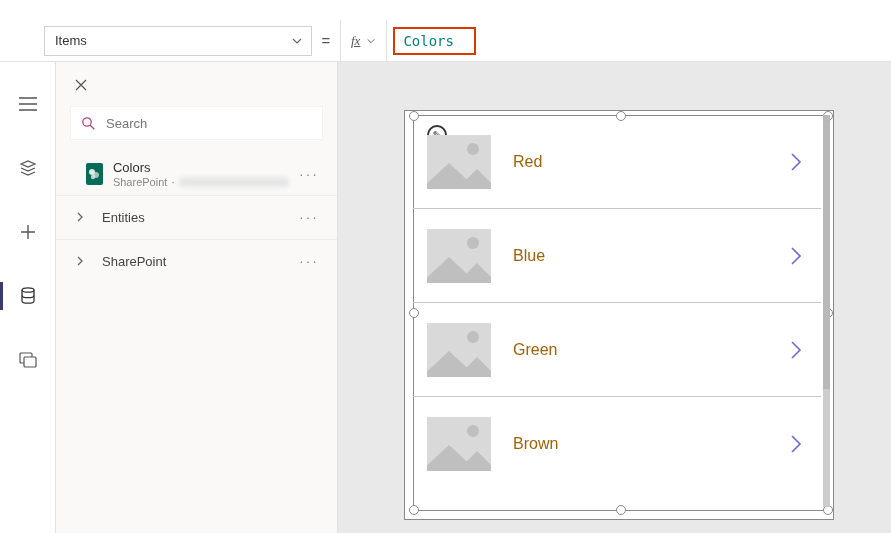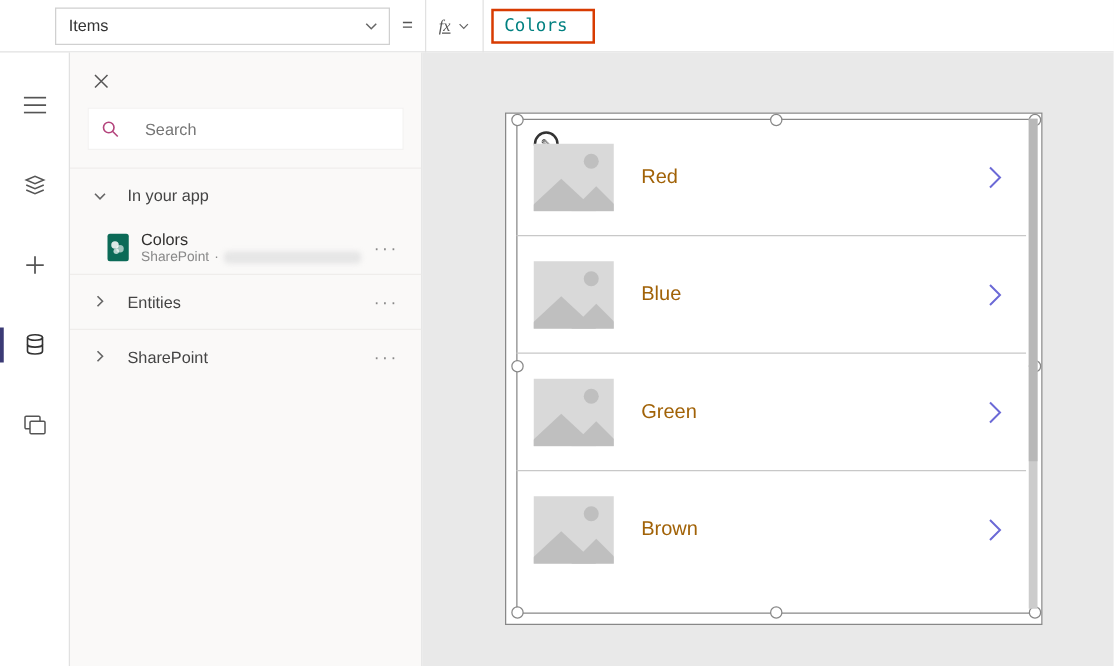--- a/index.html
+++ b/index.html
@@ -1,39 +1,39 @@
 <!DOCTYPE html>
 <html><head>
 <meta charset="utf-8">
 <style>
   * { box-sizing: border-box; margin: 0; padding: 0; }
   html, body { width: 891px; height: 533px; font-family: "Segoe UI", Arial, sans-serif; font-size: 13px; color: #333; background: #fff; overflow: hidden; }
 
   
-  .topbar { display: flex; align-items: center; height: 42px; border-bottom: 1px solid #e1e1e1; padding: 0 0 0 0; }
+  .topbar { display: flex; align-items: center; height: 42px; border-bottom: 1px solid #e1e1e1; padding: 0 0 0 0; margin-top: 20px; }
   .prop-dropdown { margin-left: 44px; width: 268px; height: 30px; border: 1px solid #d0d0d0; display: flex; align-items: center; justify-content: space-between; padding: 0 8px 0 10px; background: #fff; cursor: pointer; }
   .prop-dropdown .chev { color: #666; }
   .equals { width: 28px; text-align: center; color: #555; font-size: 15px; }
   .fx-cell { display: flex; align-items: center; padding: 0 10px; height: 42px; border-left: 1px solid #e1e1e1; gap: 6px; font-style: italic; font-family: Georgia, serif; color: #555; text-decoration: underline; }
   .fx-cell .chev { font-style: normal; font-size: 11px; color: #666; }
   .formula-cell { flex: 1; height: 42px; border-left: 1px solid #e1e1e1; display: flex; align-items: center; padding-left: 6px; }
   .formula-highlight { border: 2px solid #d83b01; padding: 4px 20px 4px 8px; font-family: Consolas, monospace; font-size: 14px; color: #008080; }
 
   
   .body { display: flex; height: calc(533px - 42px); }
   .rail { width: 56px; border-right: 1px solid #e1e1e1; display: flex; flex-direction: column; align-items: center; padding-top: 24px; gap: 28px; }
   .rail-item { width: 100%; height: 36px; display: flex; align-items: center; justify-content: center; color: #555; cursor: pointer; position: relative; }
   .rail-item.active::before { content:""; position:absolute; left:0; top:4px; bottom:4px; width:3px; background:#3b3a75; }
 
   .panel { width: 282px; background: #faf9f8; border-right: 1px solid #e1e1e1; position: relative; }
   .panel-hdr { display: flex; align-items: center; justify-content: space-between; padding: 16px 18px 10px 18px; }
   .panel-hdr h2 { font-size: 17px; font-weight: 400; color: #323130; }
   .close-x { font-size: 16px; color: #555; cursor: pointer; line-height: 1; }
 
-  .search-wrap { margin: 4px 14px 14px 14px; background: #fff; border: 1px solid #f3f2f1; display: flex; align-items: center; height: 34px; padding: 0 10px; gap: 20px; }
+  .search-wrap { margin: 4px 14px 14px 14px; background: #fff; border: 1px solid #f3f2f1; display: flex; align-items: center; height: 34px; padding: 0 10px; gap: 10px; }
   .search-wrap input { border: none; outline: none; flex: 1; font-size: 13px; color: #333; background: transparent; }
   .search-icon { color: #b4447c; }
 
   .sect { display: flex; align-items: center; height: 44px; padding: 0 18px; gap: 14px; color: #444; border-top: 1px solid #efedeb; cursor: pointer; }
   .sect .arrow { width: 14px; color: #666; transform: rotate(0); }
   .sect.expanded .arrow { transform: rotate(0); }
   .sect .dots { margin-left: auto; color: #888; letter-spacing: 2px; font-size: 14px; }
 
   .ds-row { display: flex; align-items: center; padding: 6px 18px 6px 30px; gap: 10px; cursor: pointer; }
   .ds-icon { width: 22px; height: 22px; background: #0b6a57; border-radius: 2px; display:flex; align-items:center; justify-content:center; color:#fff; font-size:10px; }
@@ -144,28 +144,20 @@
     <div class="search-wrap">
       <span class="search-icon">
         <svg width="15" height="15" viewBox="0 0 15 15">
             <circle cx="6" cy="6" r="4.2" fill="none" stroke="#b4447c" stroke-width="1.3"></circle>
             <path d="M9.2 9.2l4 4" stroke="#b4447c" stroke-width="1.3"></path>
           </svg>
       </span>
       <input placeholder="Search" style="">
     </div>
 
-    <div class="sect expanded">
-      <span class="arrow">
-        <svg width="12" height="12" viewBox="0 0 12 12">
-            <path d="M2 4 L6 8 L10 4" fill="none" stroke="#666" stroke-width="1.3"></path>
-          </svg>
-      </span>
-      <span>In your app</span>
-    </div>
 
     <div class="ds-row">
       <div class="ds-icon">
         <svg width="14" height="14" viewBox="0 0 14 14">
             <circle cx="5" cy="5" r="3" fill="#fff" opacity="0.85"></circle>
             <circle cx="9" cy="8" r="3" fill="#fff" opacity="0.6"></circle>
             <circle cx="6" cy="10" r="2.2" fill="#fff" opacity="0.7"></circle>
           </svg>
       </div>
       <div class="ds-text">

